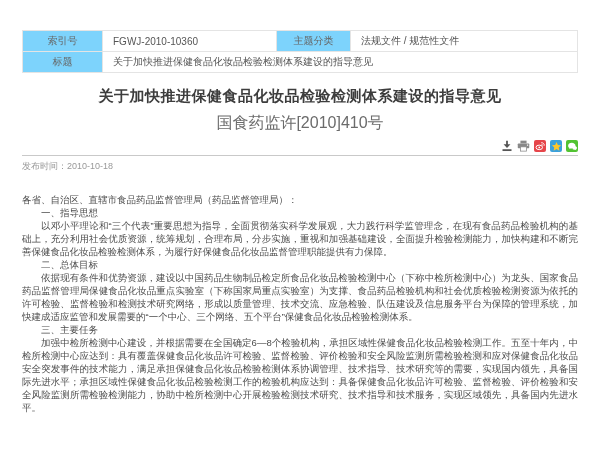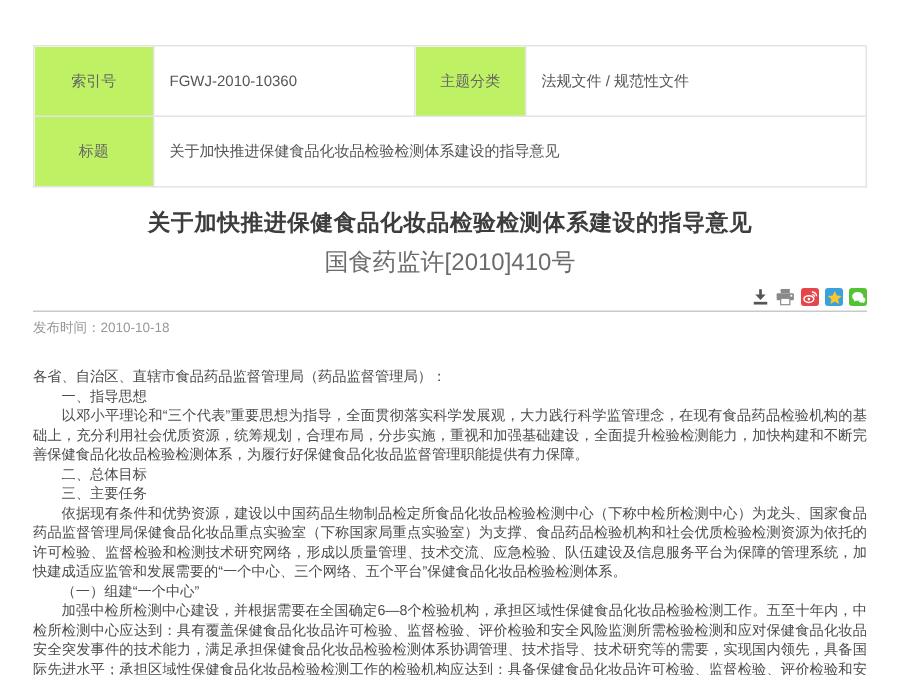--- a/index.html
+++ b/index.html
@@ -13,21 +13,21 @@
   
   table.meta{
     width:100%;border-collapse:collapse;table-layout:fixed;
     font-size:10px;color:#555;
   }
   table.meta td{
     border:1px solid #e4e4e4;height:18px;padding:0 0 0 10px;
     overflow:hidden;white-space:nowrap;
   }
   table.meta td.lbl{
-    background:#bef264;text-align:center;padding:14px;color:#666;
+    background:#7dd3fc;text-align:center;padding:1px;color:#666;
   }
   col.c1{width:80px;} col.c2{width:174px;} col.c3{width:74px;}
 
   
   .title{
     margin:14px 0 0 0;text-align:center;
     font-size:15px;font-weight:bold;color:#3d3d3d;letter-spacing:0.5px;
   }
   .docnum{margin-top:7px;text-align:center;font-size:16px;color:#6b6b6b;}
 
@@ -117,19 +117,18 @@
 
   <div class="divider"></div>
 
   <div class="pubtime"><span>发布时间：</span><span>2010-10-18</span></div>
 
   <div class="article-body">
     <p class="no-indent">各省、自治区、直辖市食品药品监督管理局（药品监督管理局）：</p>
     <p>一、指导思想</p>
     <p>以邓小平理论和“三个代表”重要思想为指导，全面贯彻落实科学发展观，大力践行科学监管理念，在现有食品药品检验机构的基础上，充分利用社会优质资源，统筹规划，合理布局，分步实施，重视和加强基础建设，全面提升检验检测能力，加快构建和不断完善保健食品化妆品检验检测体系，为履行好保健食品化妆品监督管理职能提供有力保障。</p>
     <p>二、总体目标</p>
+    <p>依据现有条件和优势资源，建设以中国药品生物制品检定所食品化妆品检验检测中心（下称中检所检测中心）为龙头、国家食品药品监督管理局保健食品化妆品重点实验室（下称国家局重点实验室）为支撑、食品药品检验机构和社会优质检验检测资源为依托的许可检验、监督检验和检测技术研究网络，形成以质量管理、技术交流、应急检验、队伍建设及信息服务平台为保障的管理系统，加快建成适应监管和发展需要的“一个中心、三个网络、五个平台”保健食品化妆品检验检测体系。</p>
     <p>三、主要任务</p>
-    <p>依据现有条件和优势资源，建设以中国药品生物制品检定所食品化妆品检验检测中心（下称中检所检测中心）为龙头、国家食品药品监督管理局保健食品化妆品重点实验室（下称国家局重点实验室）为支撑、食品药品检验机构和社会优质检验检测资源为依托的许可检验、监督检验和检测技术研究网络，形成以质量管理、技术交流、应急检验、队伍建设及信息服务平台为保障的管理系统，加快建成适应监管和发展需要的“一个中心、三个网络、五个平台”保健食品化妆品检验检测体系。</p>
-    <p>（一）组建“一个中心”</p>
     <p>加强中检所检测中心建设，并根据需要在全国确定6—8个检验机构，承担区域性保健食品化妆品检验检测工作。五至十年内，中检所检测中心应达到：具有覆盖保健食品化妆品许可检验、监督检验、评价检验和安全风险监测所需检验检测和应对保健食品化妆品安全突发事件的技术能力，满足承担保健食品化妆品检验检测体系协调管理、技术指导、技术研究等的需要，实现国内领先，具备国际先进水平；承担区域性保健食品化妆品检验检测工作的检验机构应达到：具备保健食品化妆品许可检验、监督检验、评价检验和安全风险监测所需检验检测能力，协助中检所检测中心开展检验检测技术研究、技术指导和技术服务，实现区域领先，具备国内先进水平。</p>
   </div>
 
 </div>
 
 </body></html>

